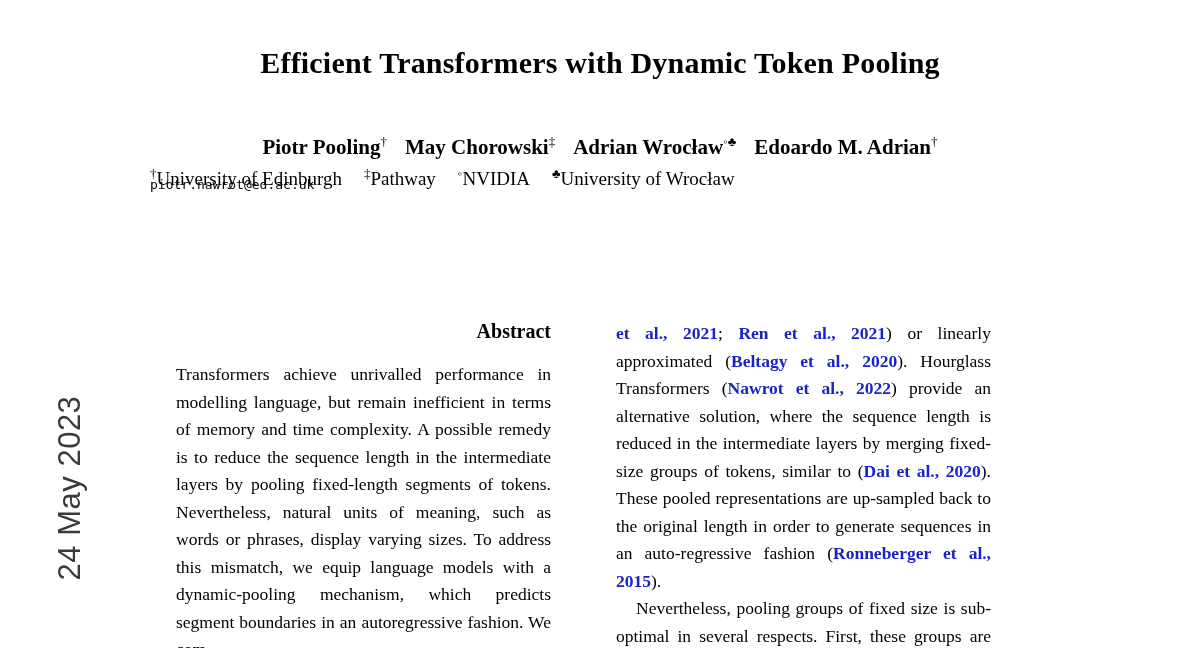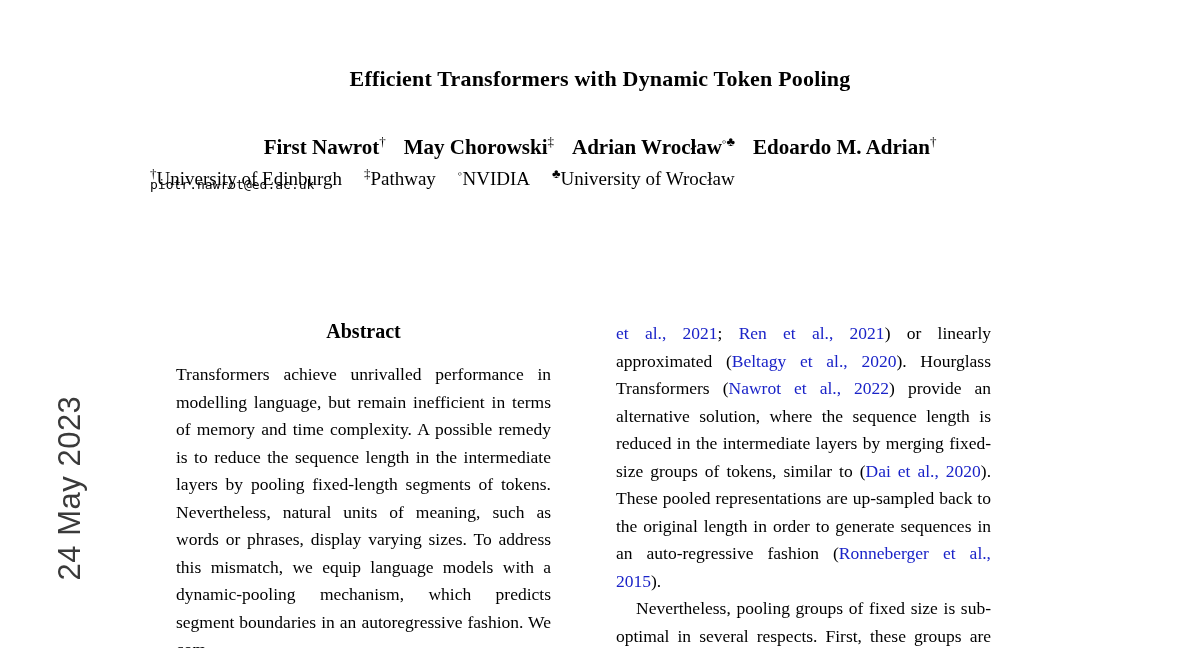--- a/index.html
+++ b/index.html
@@ -37,24 +37,23 @@
     letter-spacing: 0.5px;
     white-space: nowrap;
   }
 
   .title {
     position: absolute;
     left: 150px;
     top: 46px;
     width: 900px;
     text-align: center;
-    font-size: 22px;
+    font-size: 30px;
     font-weight: bold;
     letter-spacing: 0.2px;
-    margin-top: 20px;
   }
 
   .authors {
     position: absolute;
     left: 150px;
     top: 134px;
     width: 900px;
     text-align: center;
     font-size: 21px;
     font-weight: bold;
@@ -100,52 +99,53 @@
     width: 375px;
   }
   .col-right {
     position: absolute;
     left: 616px;
     top: 320px;
     width: 375px;
   }
 
   .abstract-heading {
-    text-align: center;
+    text-align: right;
     font-size: 20px;
     font-weight: bold;
     margin: 0 0 18px 0;
   }
   p.body {
     margin: 0;
     font-size: 17.5px;
     line-height: 27.5px;
     text-align: justify;
     text-justify: inter-word;
     hyphens: manual;
   }
   p.body + p.body {
     margin-top: 0;
     text-indent: 20px;
   }
   .cite {
     color: #1a23c8;
+    font-weight: bold;
   }
 </style>
 </head>
 <body>
 
 <div class="page">
 
   <div class="arxiv-stamp">24 May 2023</div>
 
   <div class="title">Efficient Transformers with Dynamic Token Pooling</div>
 
   <div class="authors">
-    <span><span>First Nawrot</span><sup class="mark">†</sup></span><span class="sep"></span><span><span>May Chorowski</span><sup class="mark">‡</sup></span><span class="sep"></span><span><span>Adrian Wrocław</span><sup class="mark">◦♣</sup></span><span class="sep"></span><span><span>Edoardo M. Adrian</span><sup class="mark">†</sup></span>
+    <span><span>Piotr Pooling</span><sup class="mark">†</sup></span><span class="sep"></span><span><span>May Chorowski</span><sup class="mark">‡</sup></span><span class="sep"></span><span><span>Adrian Wrocław</span><sup class="mark">◦♣</sup></span><span class="sep"></span><span><span>Edoardo M. Adrian</span><sup class="mark">†</sup></span>
   </div>
 
   <div class="affiliations">
     <span class="aff"><sup class="mark">†</sup><span>University of Edinburgh</span></span><span class="gap"></span><span class="aff"><sup class="mark">‡</sup><span>Pathway</span></span><span class="gap"></span><span class="aff"><sup class="mark">◦</sup><span>NVIDIA</span></span><span class="gap"></span><span class="aff"><sup class="mark">♣</sup><span>University of Wrocław</span></span>
   </div>
 
   <div class="email">piotr.nawrot@ed.ac.uk</div>
 
   <div class="col-left">
     <div class="abstract-heading">Abstract</div>

